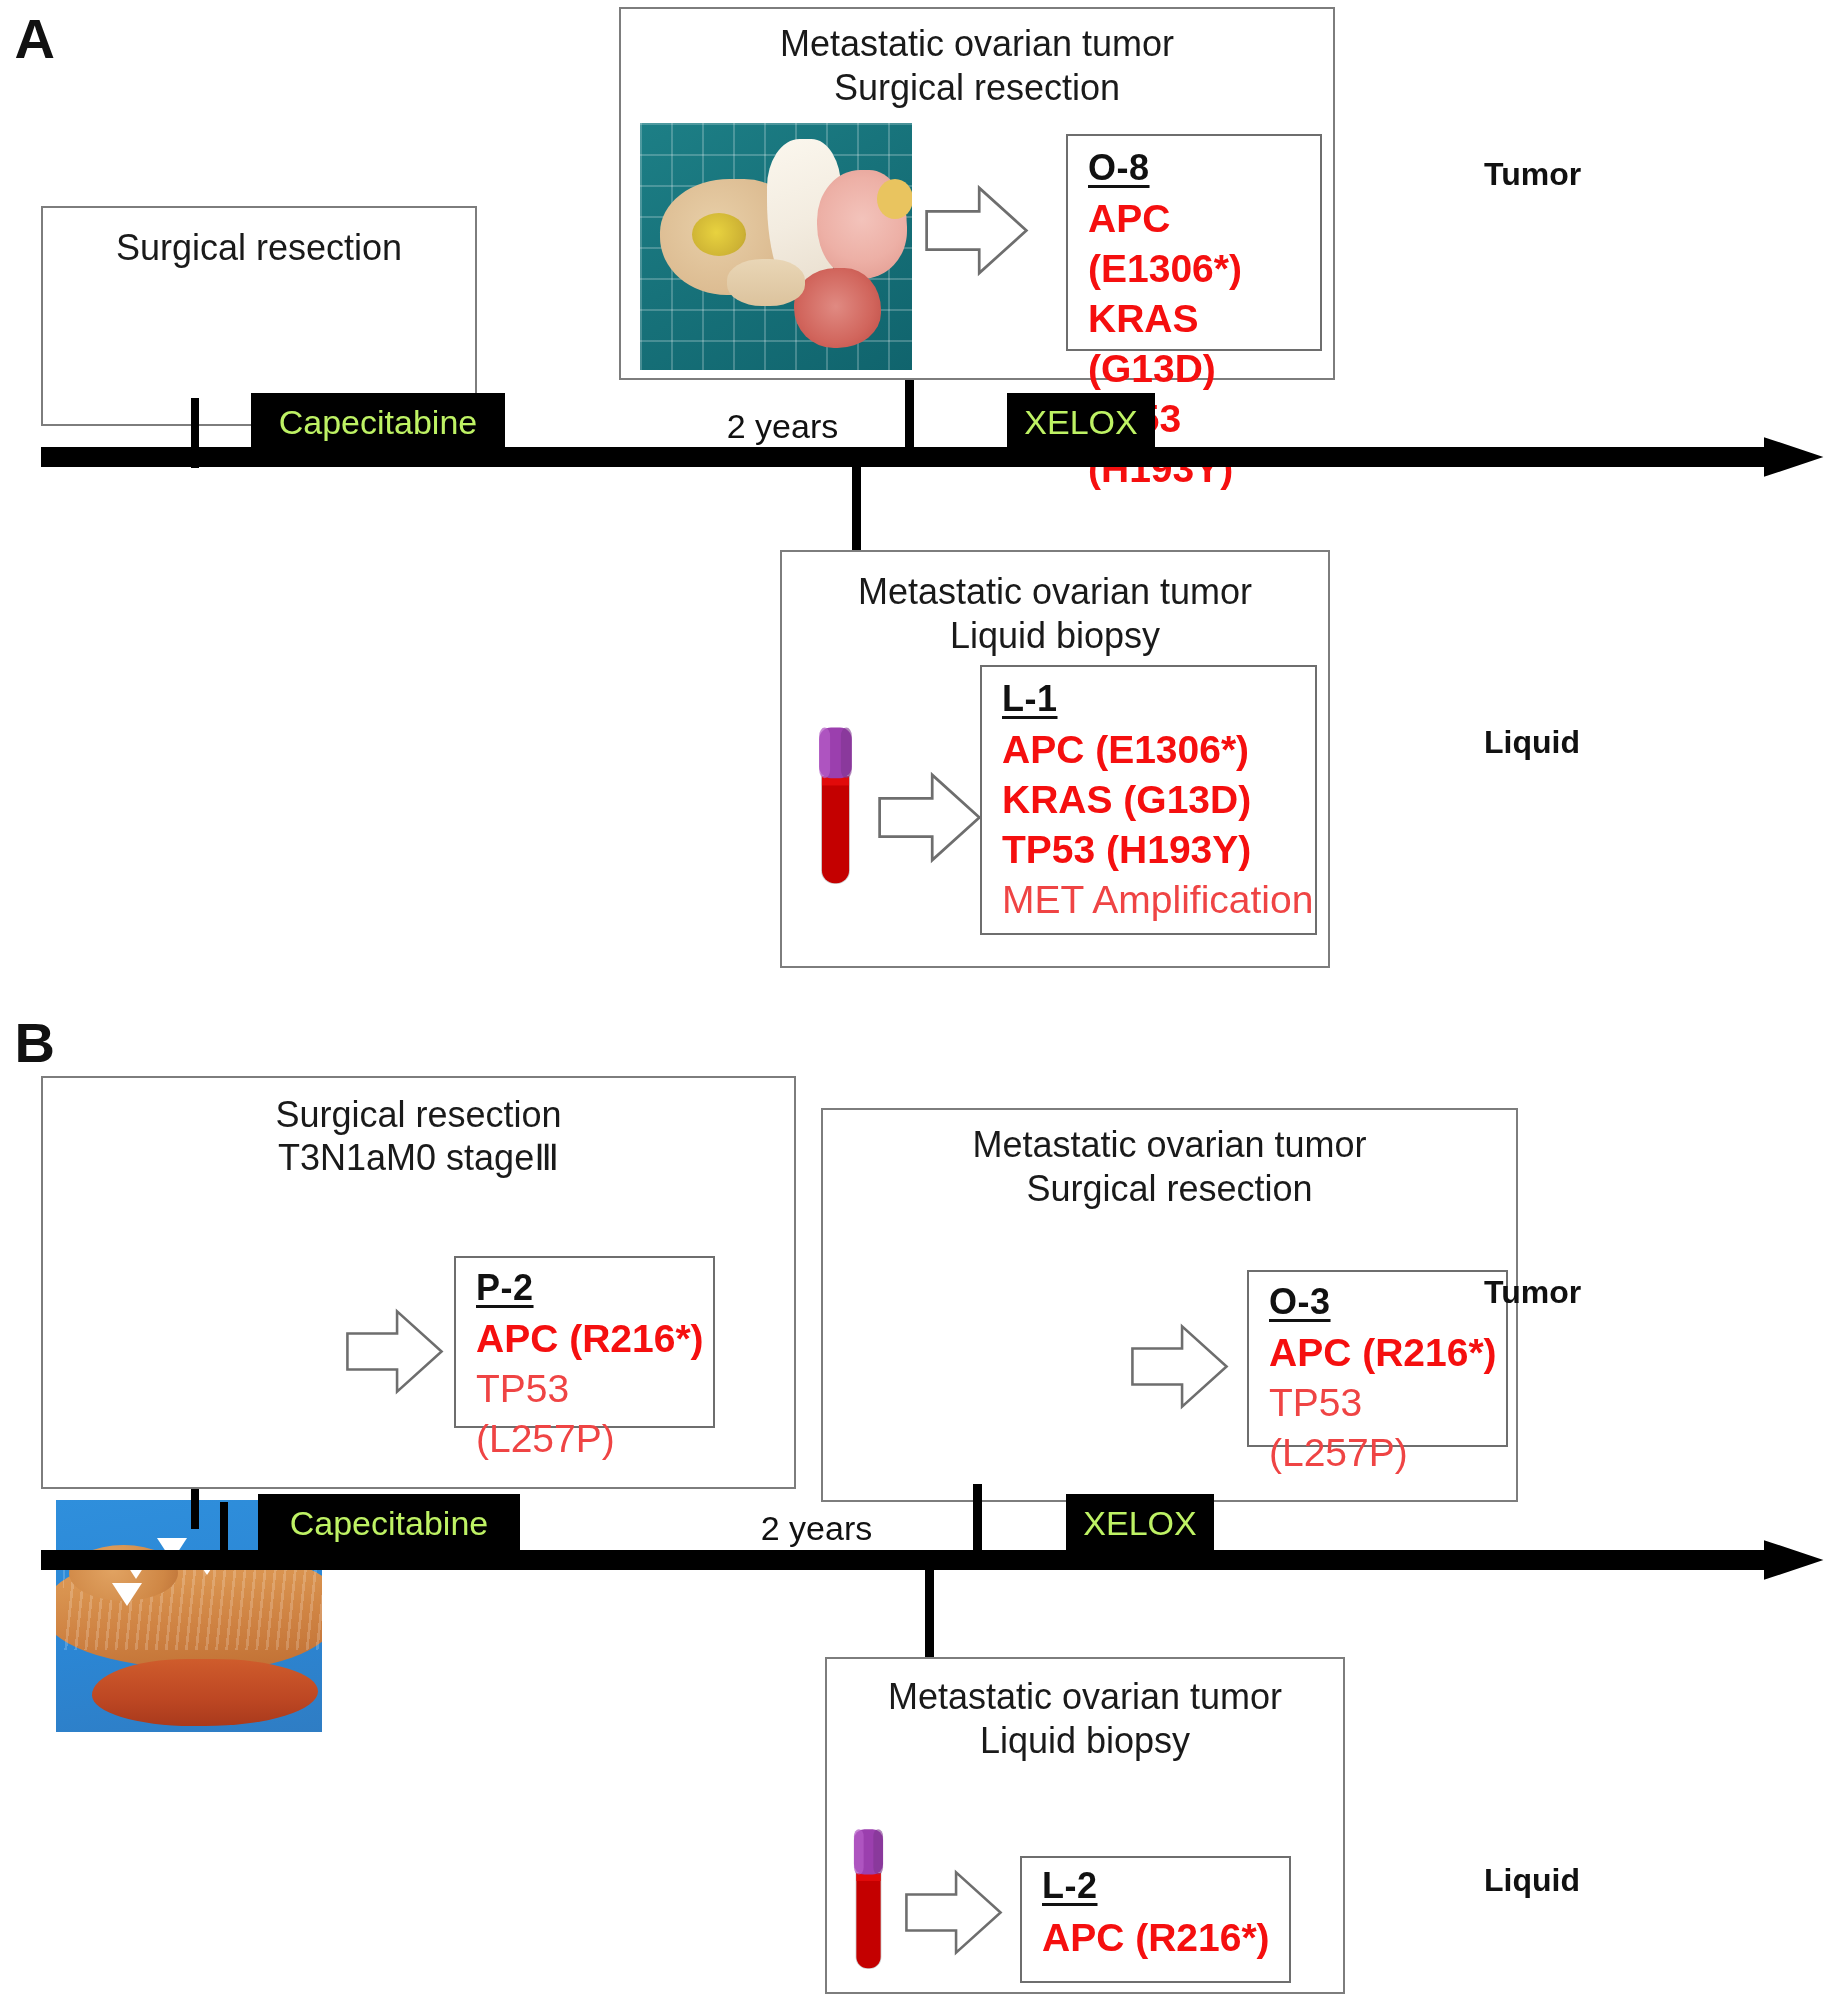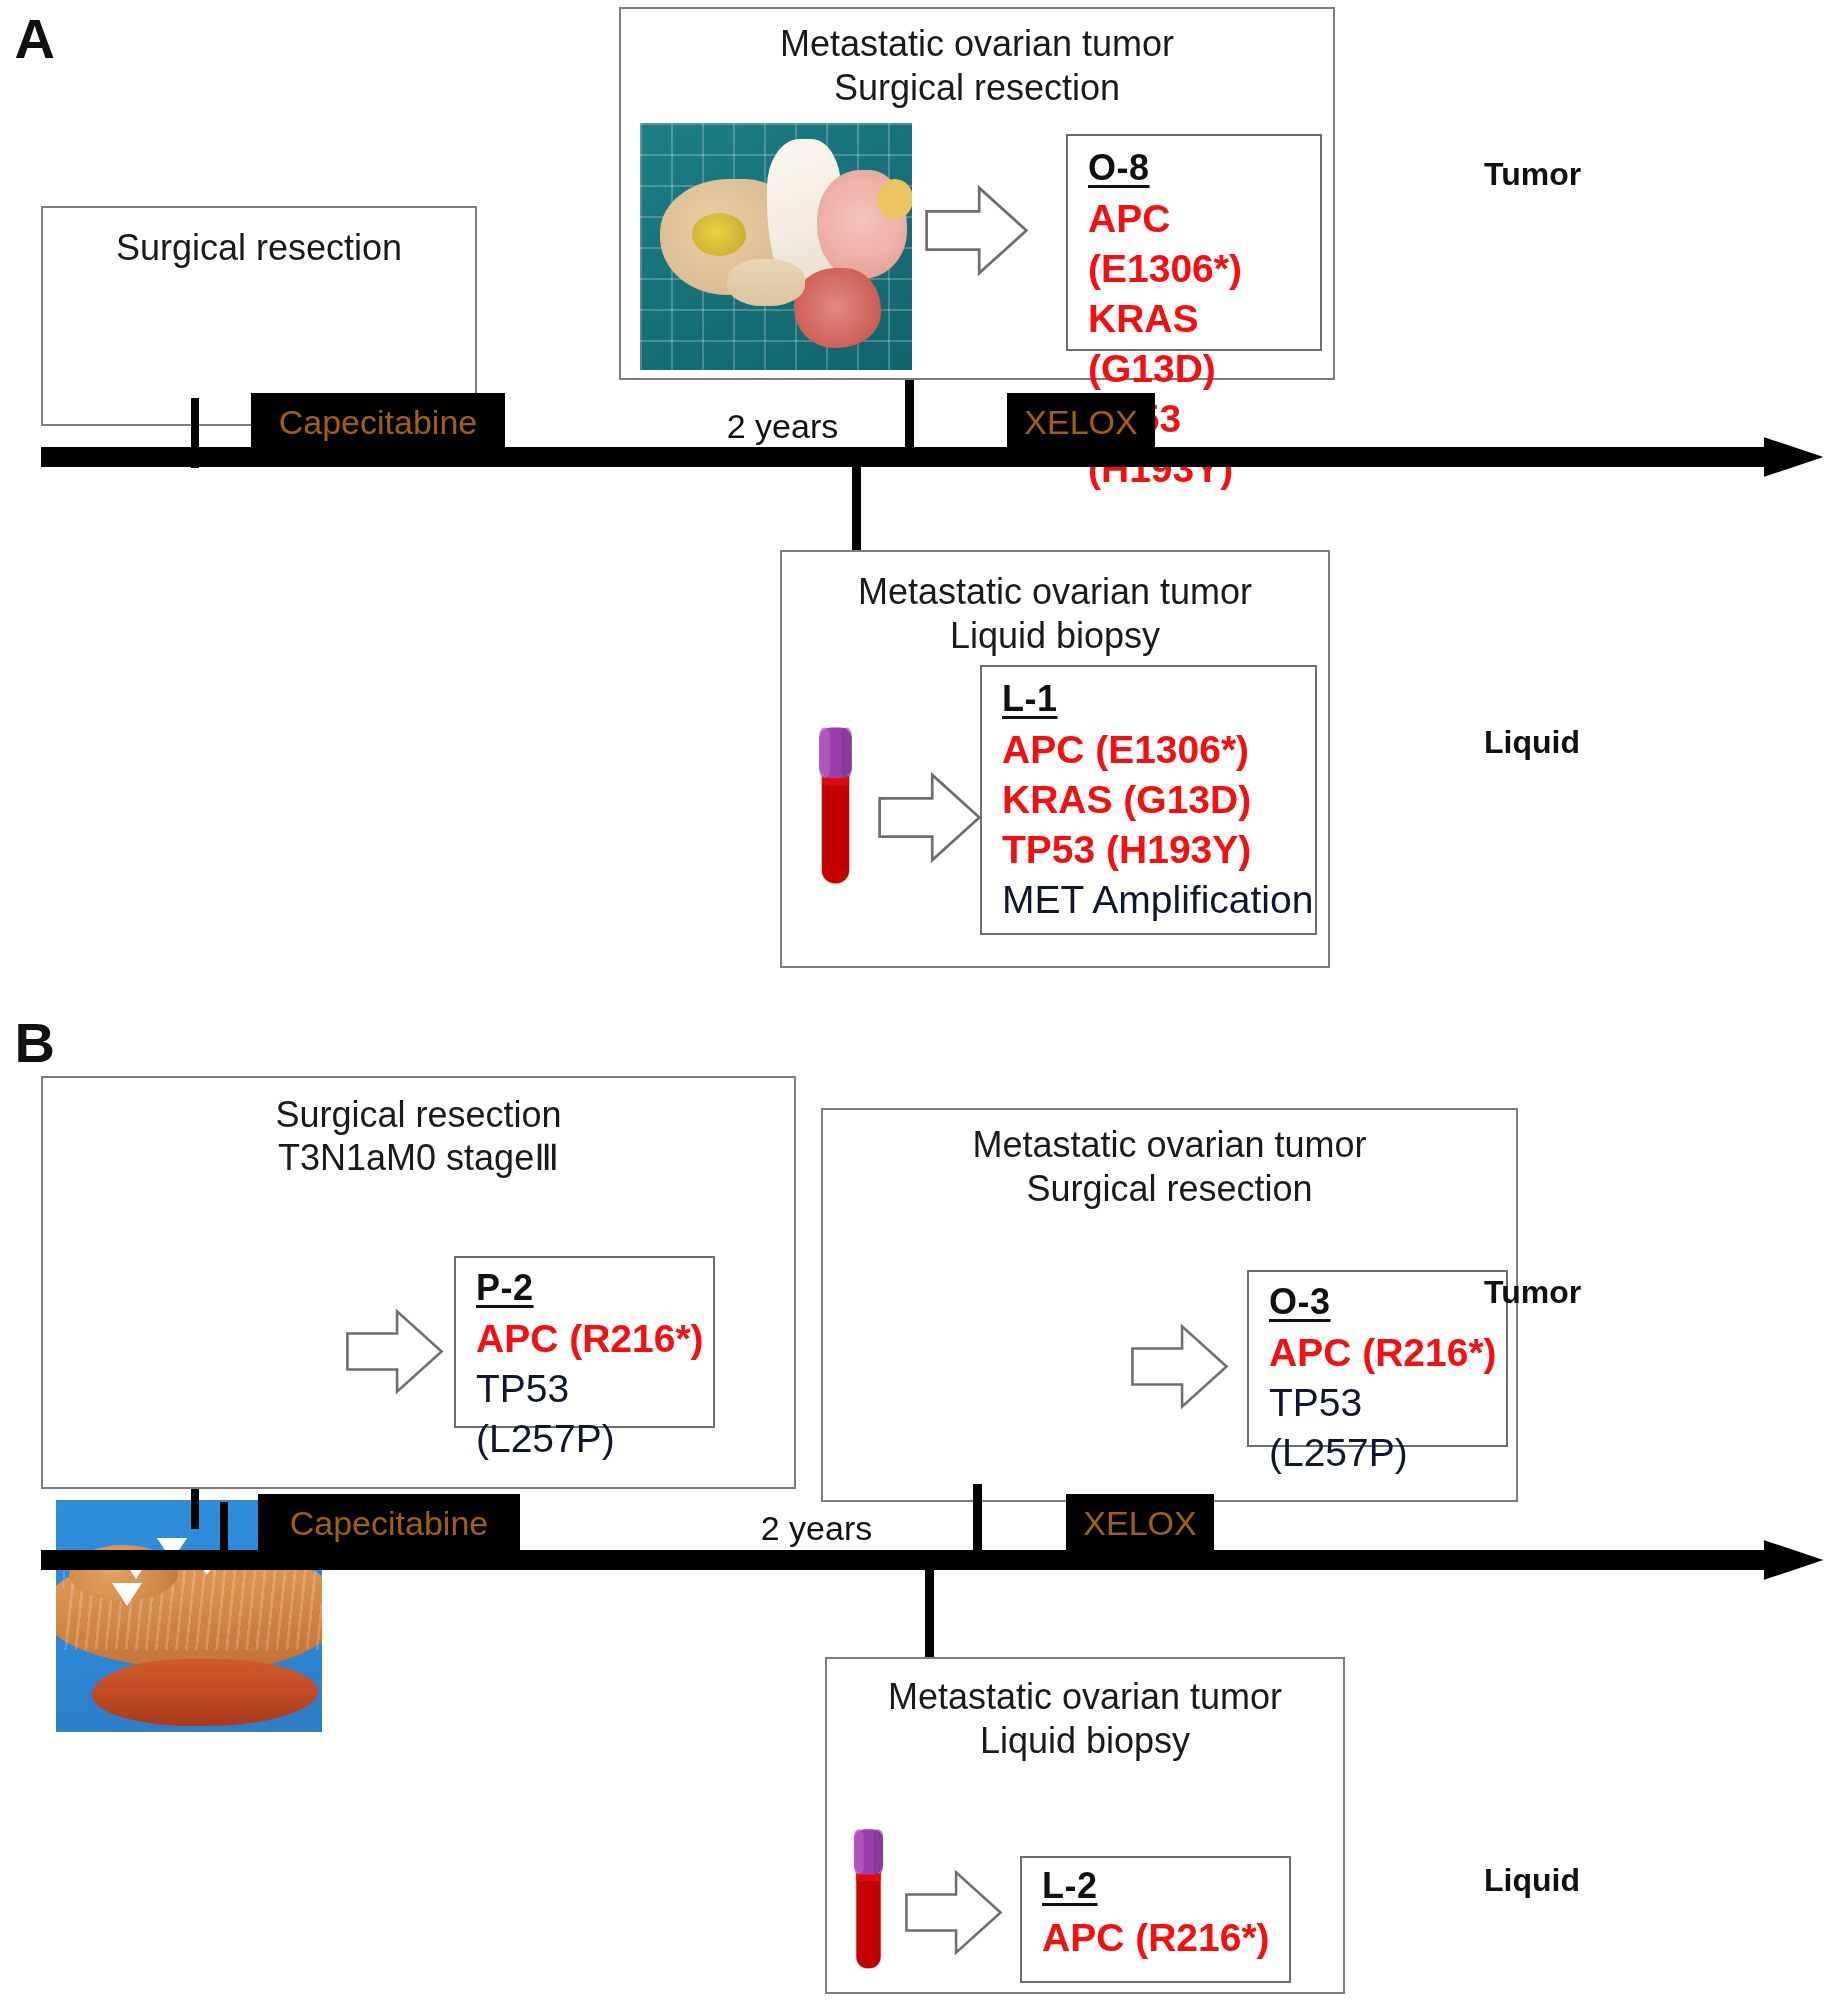--- a/index.html
+++ b/index.html
@@ -3,30 +3,30 @@
 <meta charset="utf-8">
 <style>
   html,body{margin:0;padding:0;background:#fff;}
   body{font-family:"Liberation Sans",sans-serif;color:#111;}
   #page{position:relative;width:1837px;height:2006px;background:#fff;overflow:hidden;}
   .abs{position:absolute;}
   .panel-letter{font-weight:bold;font-size:56px;line-height:1;color:#111;}
   .obox{border:2.7px solid #7d7d7d;background:#fff;box-sizing:border-box;}
   .mbox{border:2.7px solid #6e6e6e;background:#fff;box-sizing:border-box;}
   .ttl{text-align:center;font-size:36px;line-height:1.22;color:#1a1a1a;}
-  .drug{background:#000;color:#a16207;font-size:34px;display:flex;align-items:center;justify-content:center;box-sizing:border-box;}
+  .drug{background:#000;color:#bef264;font-size:34px;display:flex;align-items:center;justify-content:center;box-sizing:border-box;}
   .yrs{font-size:34px;color:#111;text-align:center;}
   .sidelab{font-weight:bold;font-size:32px;color:#111;text-align:left;}
   .tl-line{background:#000;}
   .tick{background:#000;}
   .conn{background:#000;}
   .mut-id{font-weight:bold;font-size:36px;color:#111;text-decoration:underline;text-underline-offset:4.5px;letter-spacing:0.5px;}
   .mut{font-weight:bold;font-size:39px;line-height:1.28;}
   .mut.red{color:#f50f0f;}
-  .mut.blk{color:#0f172a;font-weight:normal;}
+  .mut.blk{color:#ef4444;font-weight:normal;}
   .mbody{padding:11px 0 9px 20px;}
   
   .bigarrow{position:absolute;}
   .bigarrow svg{display:block;}
   
   .photoA{background:
      repeating-linear-gradient(to right, rgba(255,255,255,.22) 0 1.8px, transparent 1.8px 31px),
      repeating-linear-gradient(to bottom, rgba(255,255,255,.22) 0 1.8px, transparent 1.8px 31px),
      linear-gradient(150deg,#1d7f86 0%,#17727a 45%,#10646d 100%);
      position:relative;overflow:hidden;border:1.8px solid #fff;box-sizing:border-box;}

